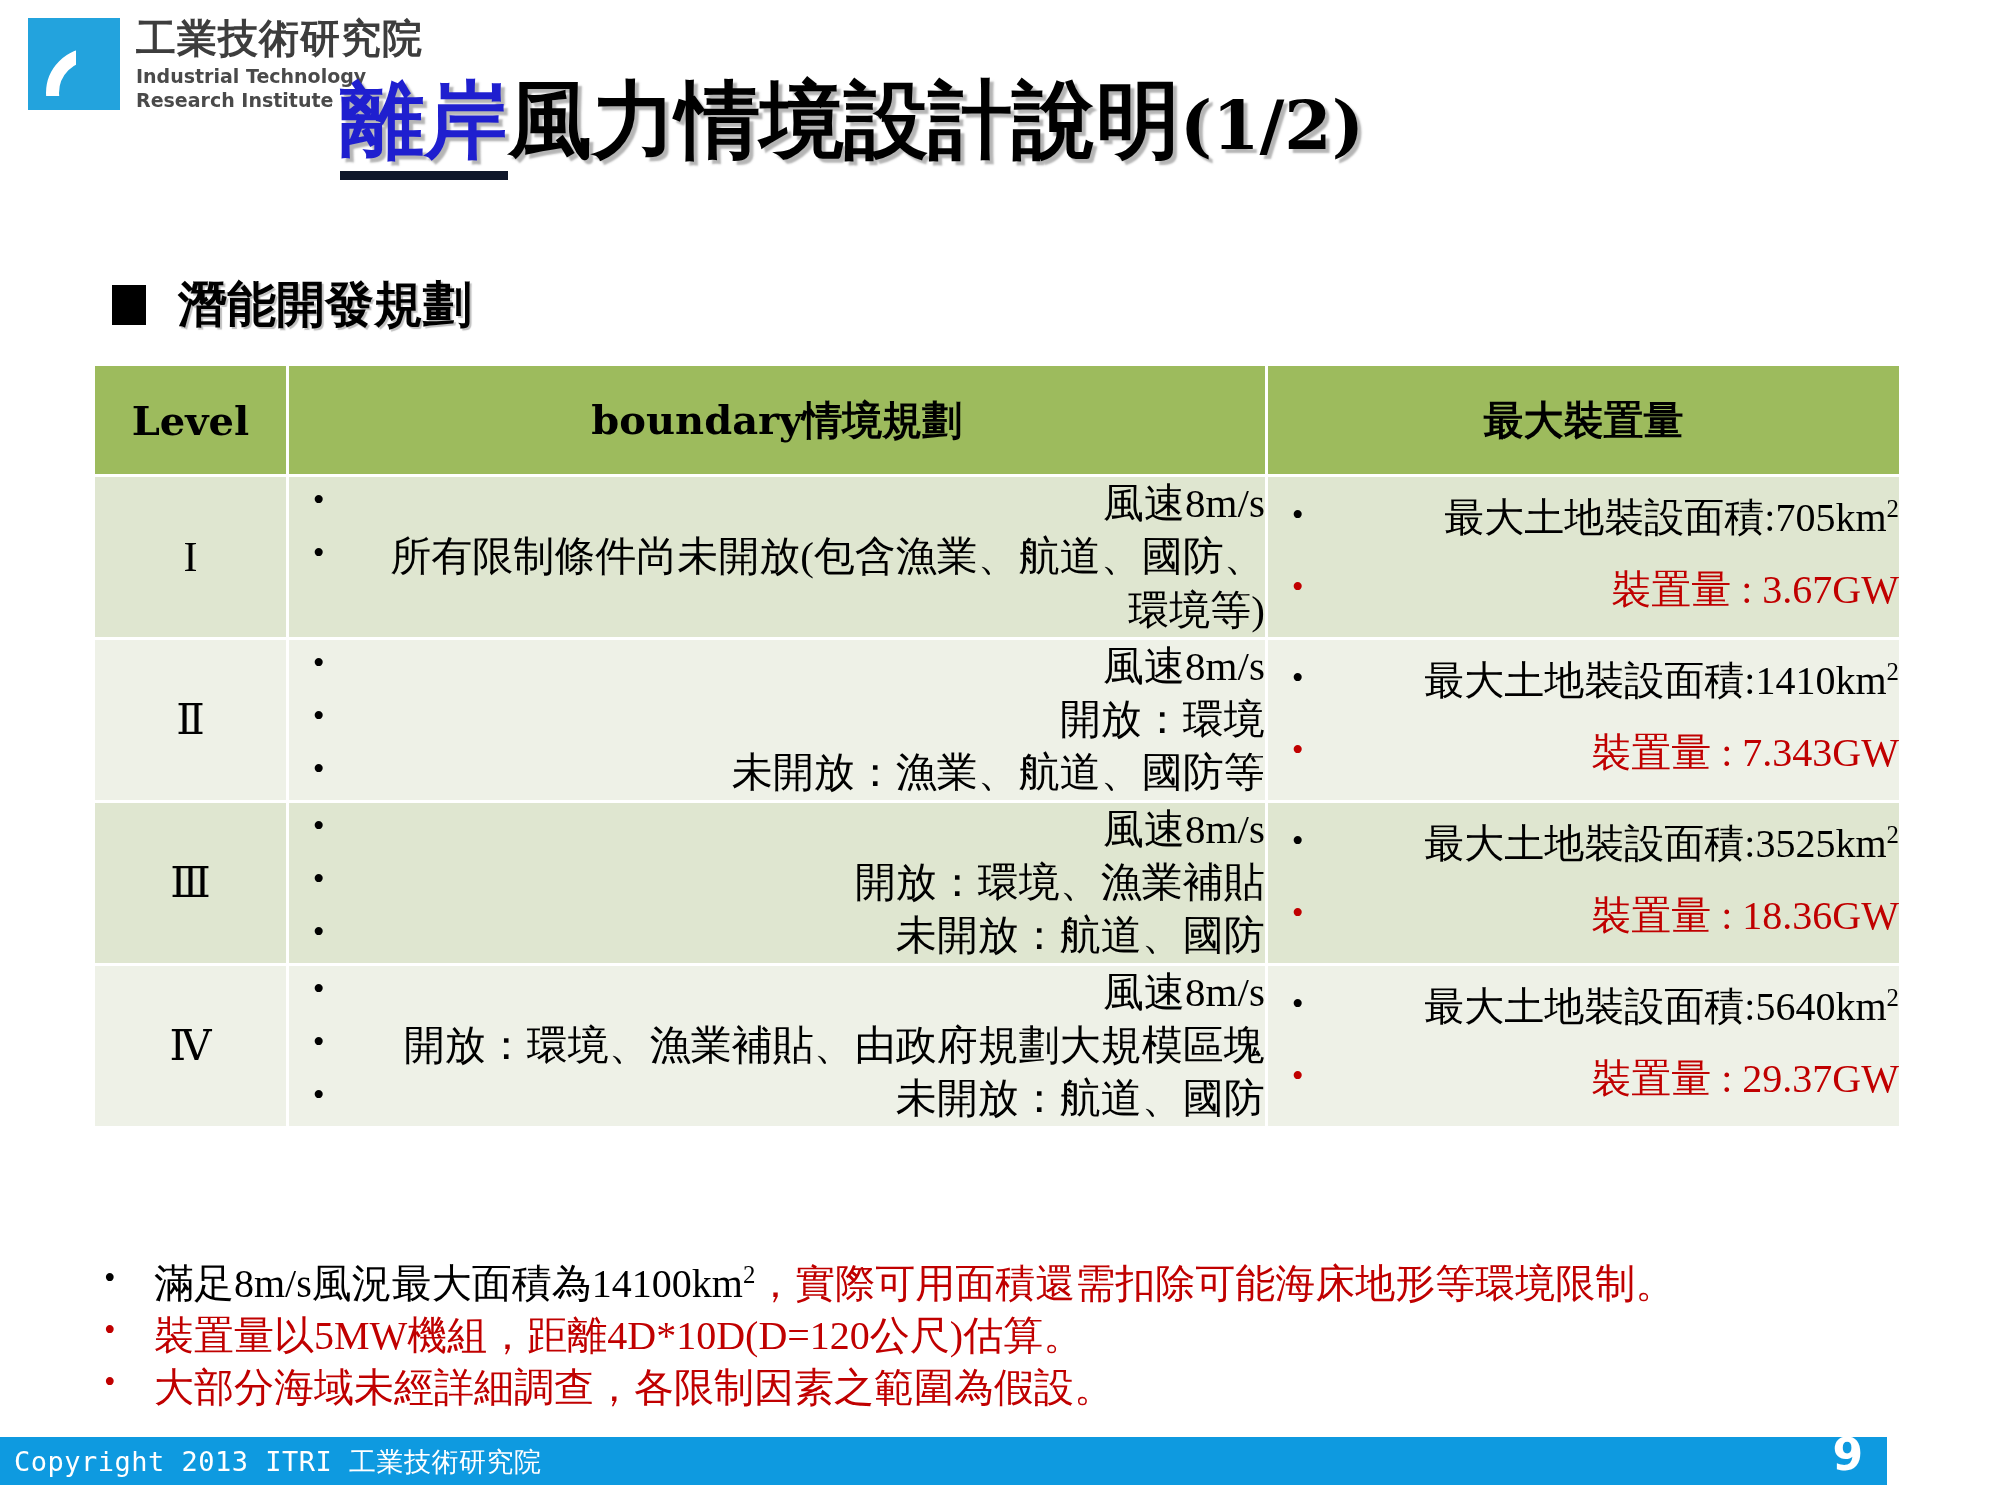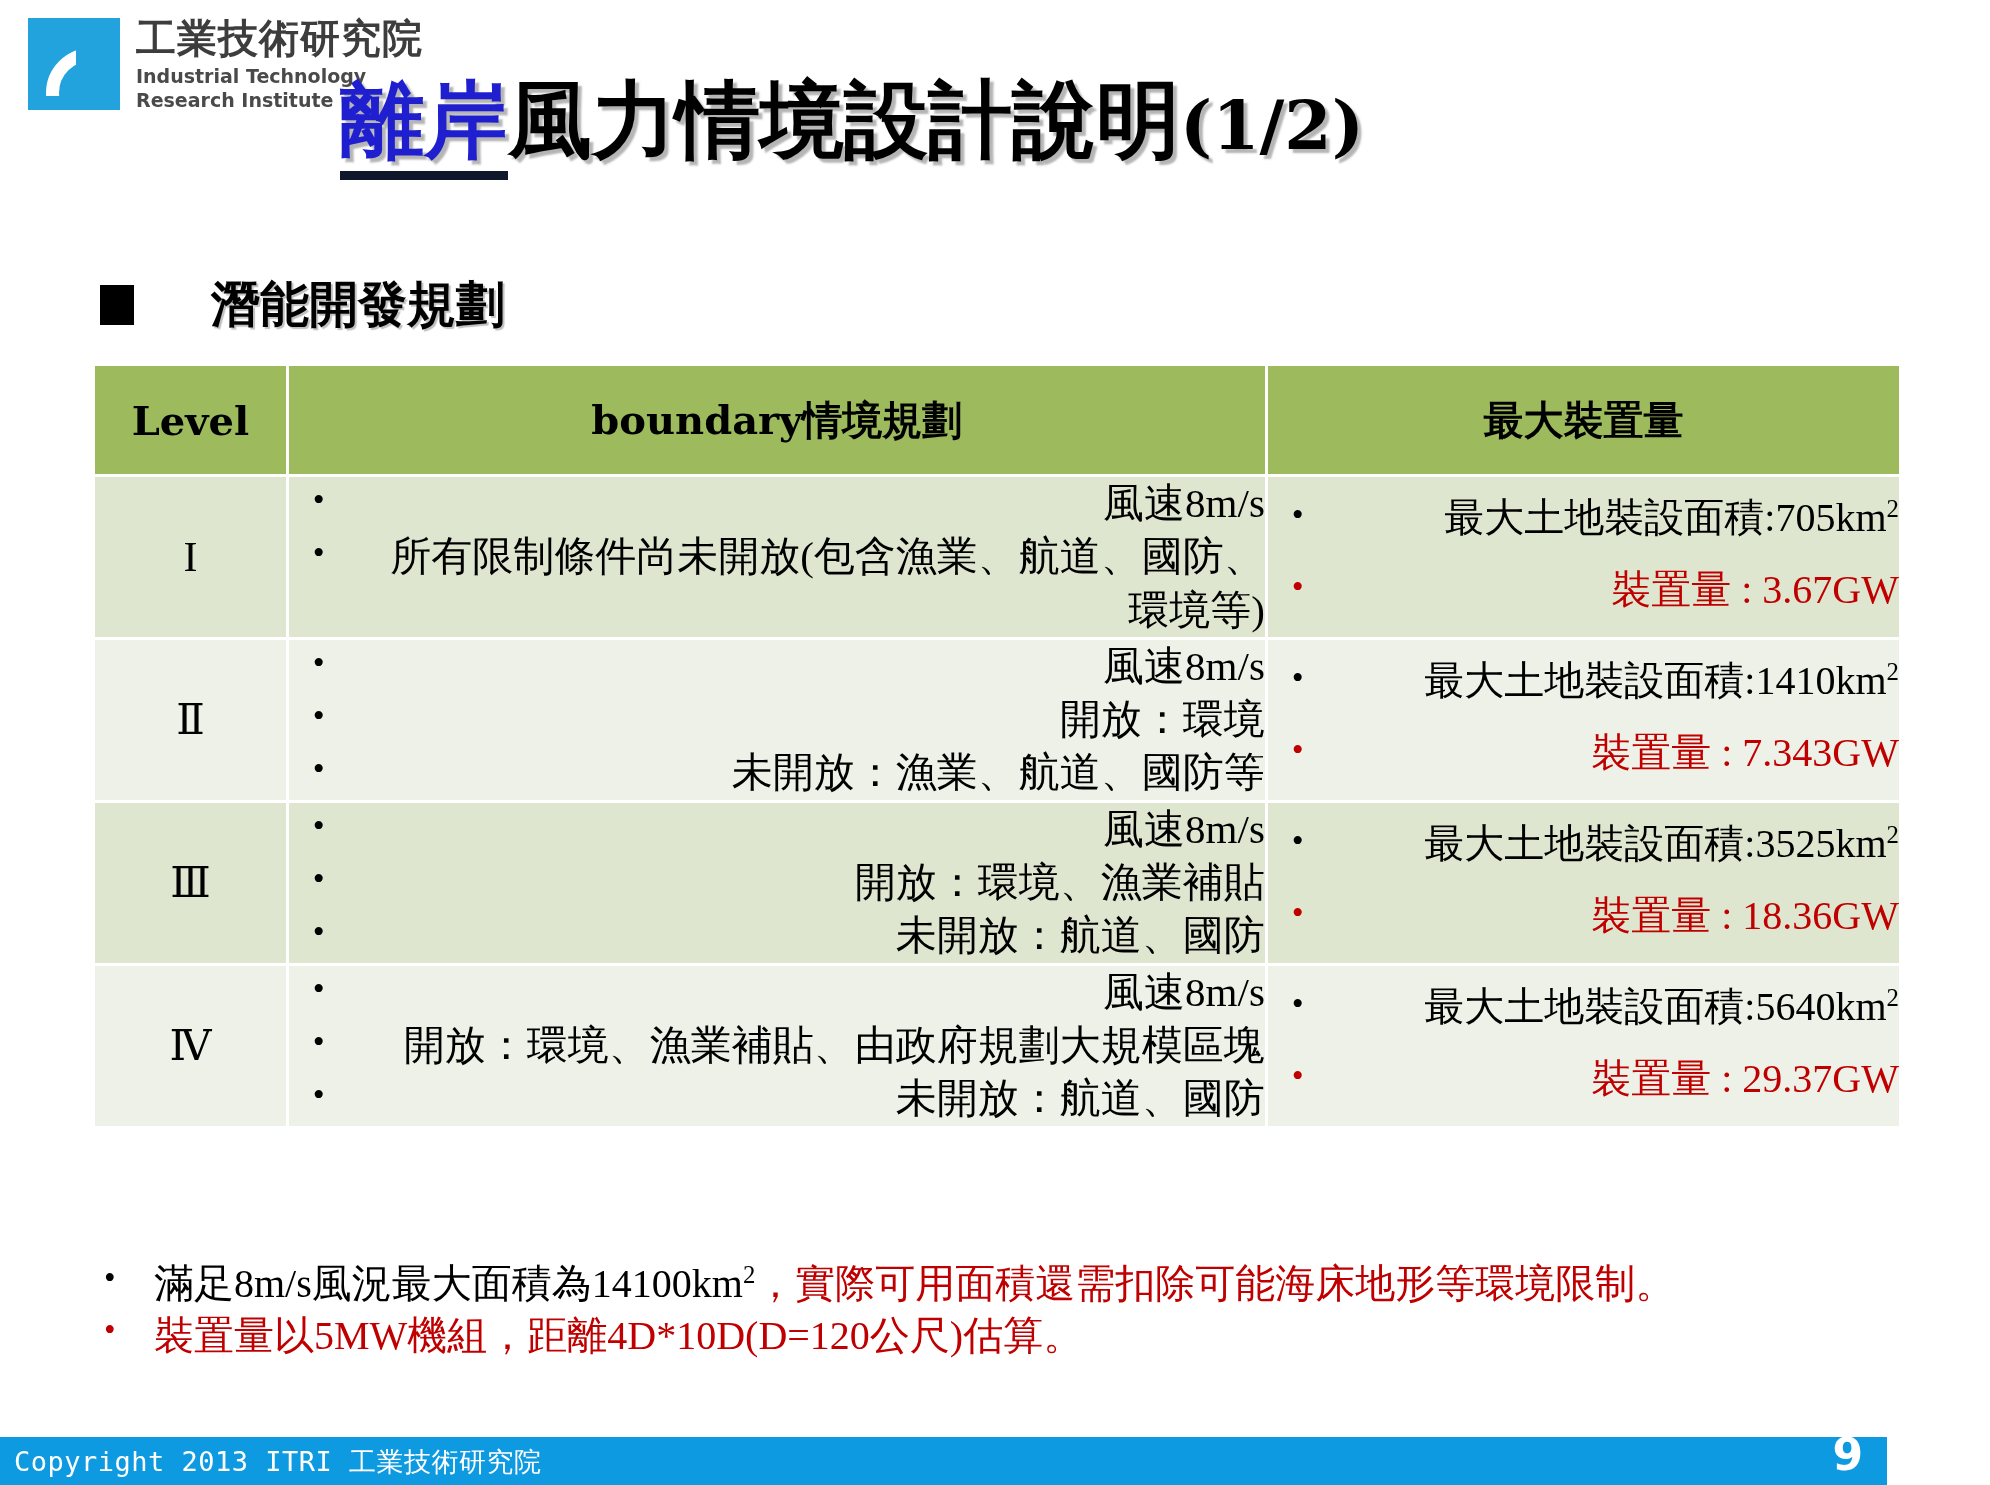--- a/index.html
+++ b/index.html
@@ -97,26 +97,25 @@
     border-bottom: 9px solid #0f172a;
     padding-bottom: 2px;
   }
   #slide-title .suffix {
     font-size: 68px;
   }
 
   
   #section-heading {
     position: absolute;
-    left: 100px;
+    left: 112px;
     top: 272px;
     display: flex;
     align-items: center;
     white-space: nowrap;
-    gap: 45px;
   }
   #section-bullet {
     width: 34px;
     height: 40px;
     background: #000000;
     display: inline-block;
     flex: none;
   }
   #section-label {
     margin-left: 32px;
@@ -362,18 +361,19 @@
         </ul>
       </td>
     </tr>
 
   </tbody>
 </table>
 
 <div id="footnotes">
   <div class="fn black-bullet"><span>滿足8m/s風況最大面積為14100km</span><sup class="sq">2</sup><span class="red-tail">，實際可用面積還需扣除可能海床地形等環境限制。</span></div>
   <div class="fn">裝置量以5MW機組，距離4D*10D(D=120公尺)估算。</div>
+  <div class="fn">大部分海域未經詳細調查，各限制因素之範圍為假設。</div>
 </div>
 
 <div id="footer-bar">
   <div id="footer-copyright">Copyright 2013 ITRI 工業技術研究院</div>
   <div id="footer-pagenum">9</div>
 </div>
 
 </body></html>

